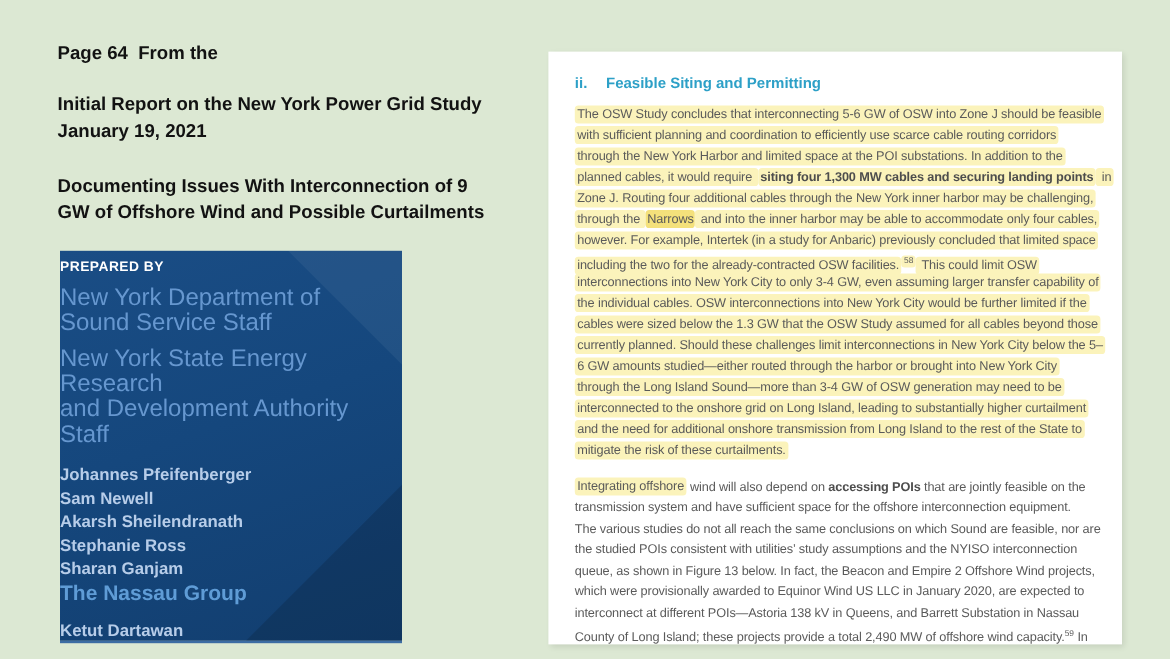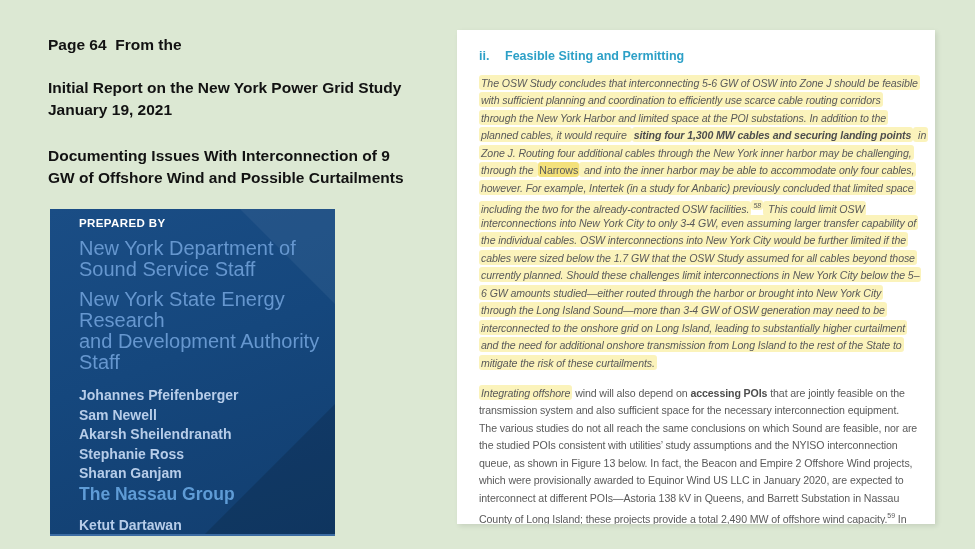--- a/index.html
+++ b/index.html
@@ -17,21 +17,21 @@
   }
   .headline-block div { white-space:pre-wrap; }
   #hb1 { top:34px; }
   #hb2 { top:77px; }
   #hb3 { top:145px; }
 
   
   .card {
     position:absolute; left:50px; top:209px; width:285px; height:327px;
     background:linear-gradient(160deg,#1a4d85 0%,#15477d 45%,#123e6f 100%);
-    padding:8px 8px 0 29px; overflow:hidden;
+    padding:8px 8px 0 0; overflow:hidden;
     border-bottom:2px solid #3c6ca3;
   }
   .card::before {
     content:""; position:absolute; top:0; right:0; width:0; height:0;
     border-top:95px solid rgba(255,255,255,0.055);
     border-left:95px solid transparent;
   }
   .card::after {
     content:""; position:absolute; bottom:0; right:0; width:0; height:0;
     border-bottom:130px solid rgba(0,0,0,0.14);
@@ -46,37 +46,37 @@
     color:#6697cf; font-weight:400; font-size:20px; line-height:21px;
     margin-top:9px;
   }
   .team { margin-top:13px; }
   .team:last-child { margin-top:11px; }
   .member { color:#b7cde9; font-weight:700; font-size:14px; line-height:19.5px; }
   .company { color:#5f9cd6; font-weight:700; font-size:17.5px; line-height:21px; }
 
   
   .doc-panel {
-    position:absolute; left:457px; top:30px; width:478px; height:494px;
+    position:absolute; left:457px; top:43px; width:478px; height:494px;
     background:#ffffff; padding:18px 12px 0 22px; overflow:hidden;
     box-shadow:2px 2px 5px rgba(0,0,0,0.10);
   }
   .doc-heading {
     display:flex; color:#2da0c7; font-weight:700; font-size:12.5px;
     line-height:16px; margin-bottom:10px;
   }
   .doc-heading .numeral { width:26px; flex:none; }
   .para { margin-bottom:13px; }
   .doc-line {
     white-space:nowrap; overflow:visible;
     font-size:10.6px; letter-spacing:-0.1px; line-height:17.5px; height:17.5px;
     color:#5a5a5a;
   }
   .seg-b { font-weight:700; color:#4d4d4d; }
-  .hl-light { background:var(--hl-light,#fbf3bb); border-radius:3px; padding:1.5px 2px;font-style:italic; }
+  .hl-light { background:var(--hl-light,#fbf3bb); border-radius:3px; padding:1.5px 2px; }
   .hl-dark  { background:var(--hl-dark,#f4e17b);  border-radius:3px; padding:1.5px 1px; }
   .fn { font-size:7px; vertical-align:super; letter-spacing:0; }
 </style>
 </head>
 <body>
 
 <div class="headline-block" id="hb1">
     <div>Page 64  From the</div>
   </div>
 <div class="headline-block" id="hb2">
@@ -127,31 +127,31 @@
         <div class="doc-line"><span class="hl-light">The OSW Study concludes that interconnecting 5-6 GW of OSW into Zone J should be feasible</span></div>
         <div class="doc-line"><span class="hl-light">with sufficient planning and coordination to efficiently use scarce cable routing corridors</span></div>
         <div class="doc-line"><span class="hl-light">through the New York Harbor and limited space at the POI substations. In addition to the</span></div>
         <div class="doc-line"><span class="hl-light">planned cables, it would require </span><span class="hl-light seg-b">siting four 1,300 MW cables and securing landing points</span><span class="hl-light"> in</span></div>
         <div class="doc-line"><span class="hl-light">Zone J. Routing four additional cables through the New York inner harbor may be challenging,</span></div>
         <div class="doc-line"><span class="hl-light">through the </span><span class="hl-dark">Narrows</span><span class="hl-light"> and into the inner harbor may be able to accommodate only four cables,</span></div>
         <div class="doc-line"><span class="hl-light">however. For example, Intertek (in a study for Anbaric) previously concluded that limited space</span></div>
         <div class="doc-line"><span class="hl-light">including the two for the already-contracted OSW facilities.</span><sup class="hl-light fn">58</sup><span class="hl-light"> This could limit OSW</span></div>
         <div class="doc-line"><span class="hl-light">interconnections into New York City to only 3-4 GW, even assuming larger transfer capability of</span></div>
         <div class="doc-line"><span class="hl-light">the individual cables. OSW interconnections into New York City would be further limited if the</span></div>
-        <div class="doc-line"><span class="hl-light">cables were sized below the 1.7 GW that the OSW Study assumed for all cables beyond those</span></div>
+        <div class="doc-line"><span class="hl-light">cables were sized below the 1.3 GW that the OSW Study assumed for all cables beyond those</span></div>
         <div class="doc-line"><span class="hl-light">currently planned. Should these challenges limit interconnections in New York City below the 5–</span></div>
         <div class="doc-line"><span class="hl-light">6 GW amounts studied—either routed through the harbor or brought into New York City</span></div>
         <div class="doc-line"><span class="hl-light">through the Long Island Sound—more than 3-4 GW of OSW generation may need to be</span></div>
         <div class="doc-line"><span class="hl-light">interconnected to the onshore grid on Long Island, leading to substantially higher curtailment</span></div>
         <div class="doc-line"><span class="hl-light">and the need for additional onshore transmission from Long Island to the rest of the State to</span></div>
         <div class="doc-line"><span class="hl-light">mitigate the risk of these curtailments.</span></div>
       </div>
       <div class="para">
         <div class="doc-line"><span class="hl-light">Integrating offshore</span><span> wind will also depend on </span><span class=" seg-b">accessing POIs</span><span> that are jointly feasible on the</span></div>
-        <div class="doc-line"><span>transmission system and also sufficient space for the necessary interconnection equipment.</span></div>
+        <div class="doc-line"><span>transmission system and have sufficient space for the offshore interconnection equipment.</span></div>
         <div class="doc-line"><span>The various studies do not all reach the same conclusions on which Sound are feasible, nor are</span></div>
         <div class="doc-line"><span>the studied POIs consistent with utilities’ study assumptions and the NYISO interconnection</span></div>
         <div class="doc-line"><span>queue, as shown in Figure 13 below. In fact, the Beacon and Empire 2 Offshore Wind projects,</span></div>
         <div class="doc-line"><span>which were provisionally awarded to Equinor Wind US LLC in January 2020, are expected to</span></div>
         <div class="doc-line"><span>interconnect at different POIs—Astoria 138 kV in Queens, and Barrett Substation in Nassau</span></div>
         <div class="doc-line"><span>County of Long Island; these projects provide a total 2,490 MW of offshore wind capacity.</span><sup class=" fn">59</sup><span> In</span></div>
       </div>
     </div>
 </div>
 

